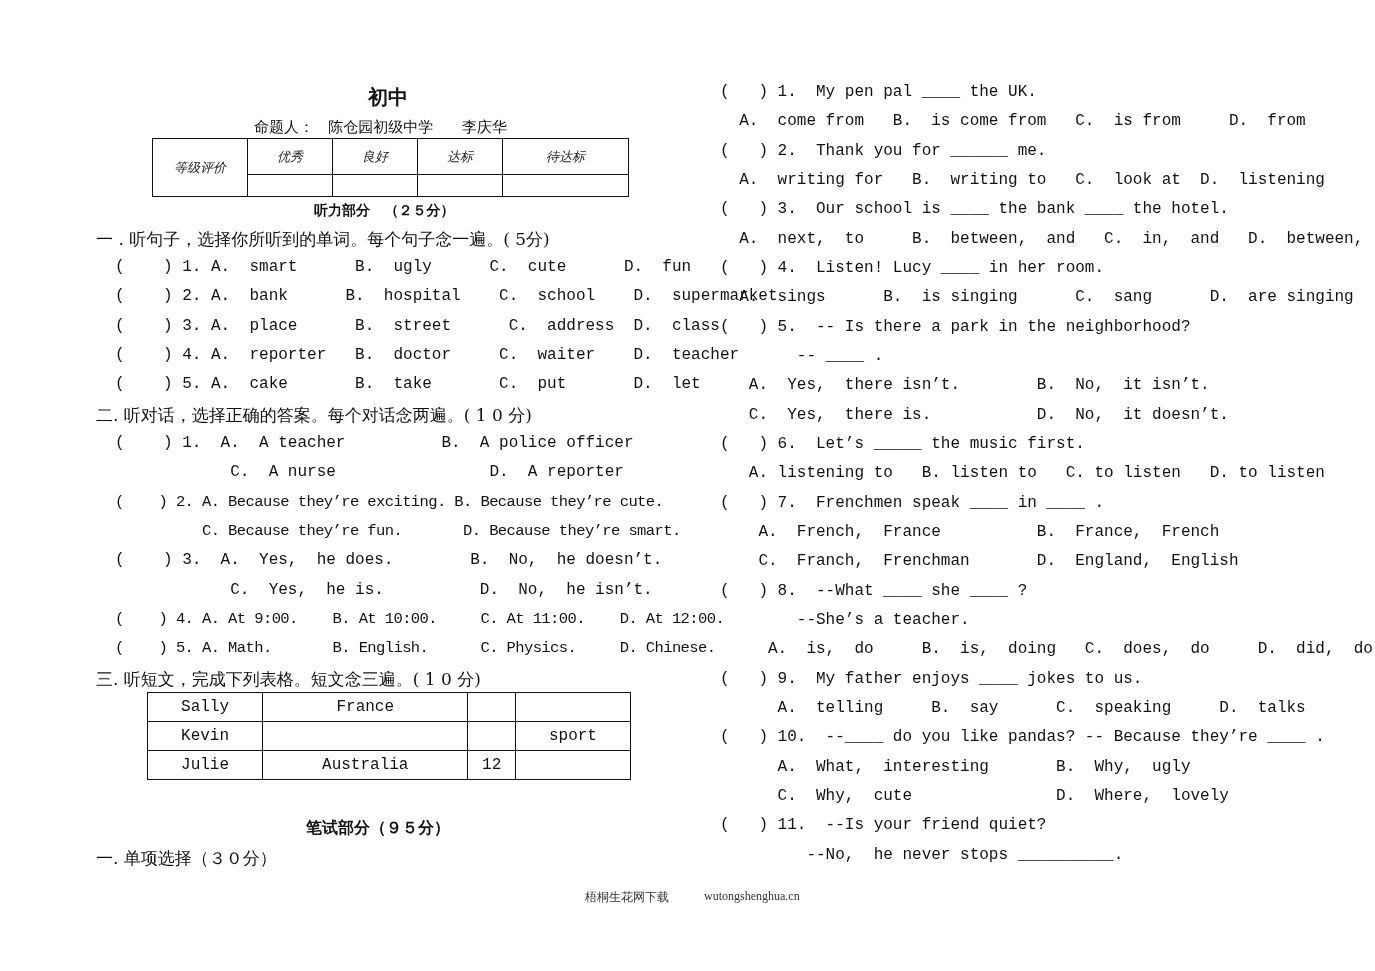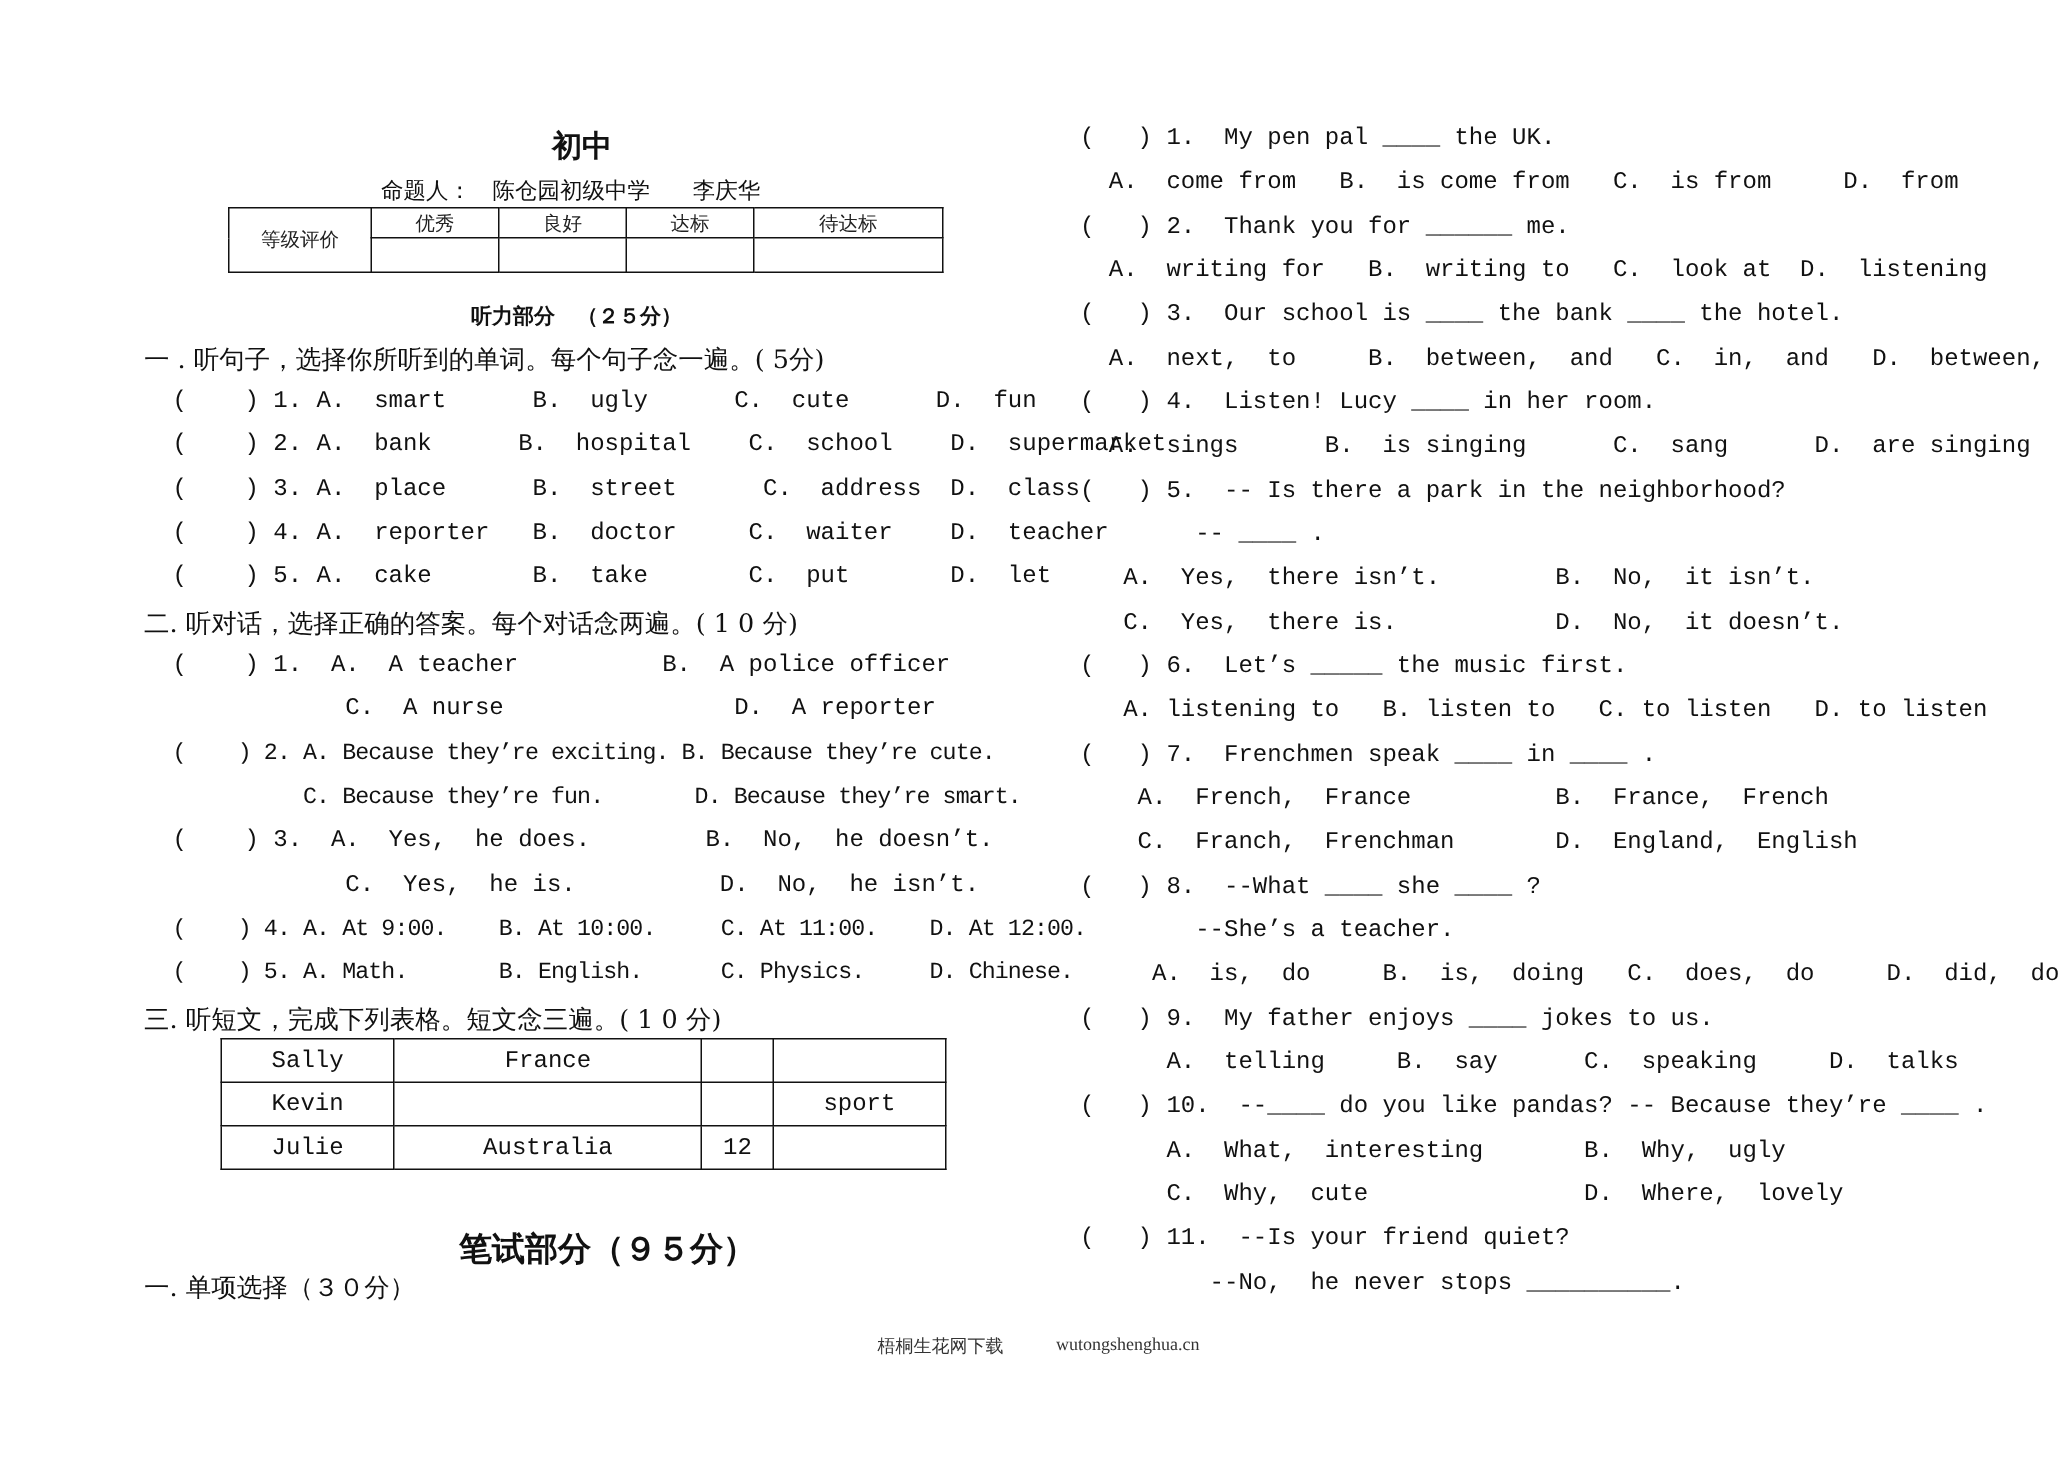--- a/index.html
+++ b/index.html
@@ -15,21 +15,21 @@
   .info td { font-family: "Liberation Mono", "DejaVu Sans Mono", monospace; font-size: 16px; height: 28px; }
 </style>
 </head>
 <body>
 
 <div class="abs bold" style="left:368px; top:84px; font-size:20px;">初中</div>
 <div class="abs cn" style="left:254px; top:118px; font-size:15px;">命题人：   陈仓园初级中学      李庆华</div>
 
 <table class="grid grade" style="left:152px; top:138px; width:477px; height:44px;">
   <tbody>
-      <tr style="height:20px;">
+      <tr style="height:36px;font-style:italic;">
     <td rowspan="2" style="width:94px;">等级评价</td>
     <td>优秀</td>
     <td>良好</td>
     <td>达标</td>
     <td>待达标</td>
   </tr>
   <tr style="height:22px;">
     <td></td>
     <td></td>
     <td></td>
@@ -75,21 +75,21 @@
   </tr>
   <tr>
     <td>Julie</td>
     <td>Australia</td>
     <td>12</td>
     <td></td>
   </tr>
 </tbody>
   </table>
 
-<div class="abs bold" style="left:306px; top:818px; font-size:22px;">笔试部分（９５分）</div>
+<div class="abs bold" style="left:306px; top:818px; font-size:16px;">笔试部分（９５分）</div>
 <div class="abs cn" style="left:96px; top:847px;">一. 单项选择（３０分）</div>
 
 <div class="abs mono" style="left:720px; top:83px;">(   ) 1.  My pen pal ____ the UK.</div>
 <div class="abs mono" style="left:720px; top:112px;">  A.  come from   B.  is come from   C.  is from     D.  from</div>
 <div class="abs mono" style="left:720px; top:142px;">(   ) 2.  Thank you for ______ me.</div>
 <div class="abs mono" style="left:720px; top:171px;">  A.  writing for   B.  writing to   C.  look at  D.  listening</div>
 <div class="abs mono" style="left:720px; top:200px;">(   ) 3.  Our school is ____ the bank ____ the hotel.</div>
 <div class="abs mono" style="left:720px; top:230px;">  A.  next,  to     B.  between,  and   C.  in,  and   D.  between,  to</div>
 <div class="abs mono" style="left:720px; top:259px;text-align:right;">(   ) 4.  Listen! Lucy ____ in her room.</div>
 <div class="abs mono" style="left:720px; top:288px;">  A.  sings      B.  is singing      C.  sang      D.  are singing</div>

